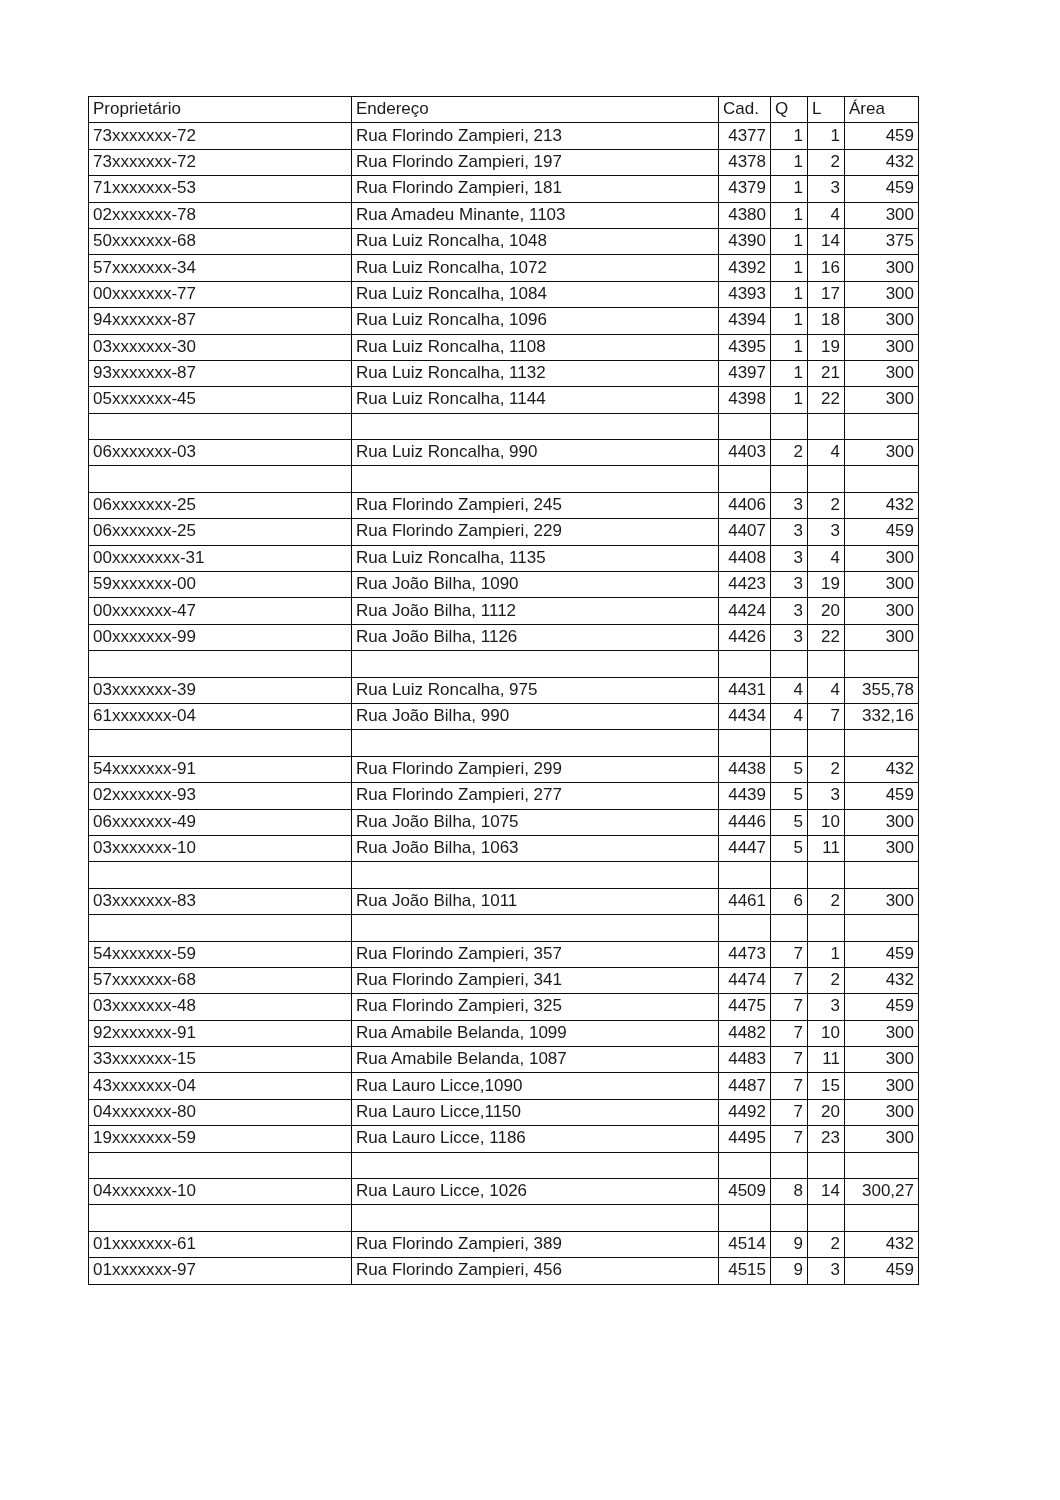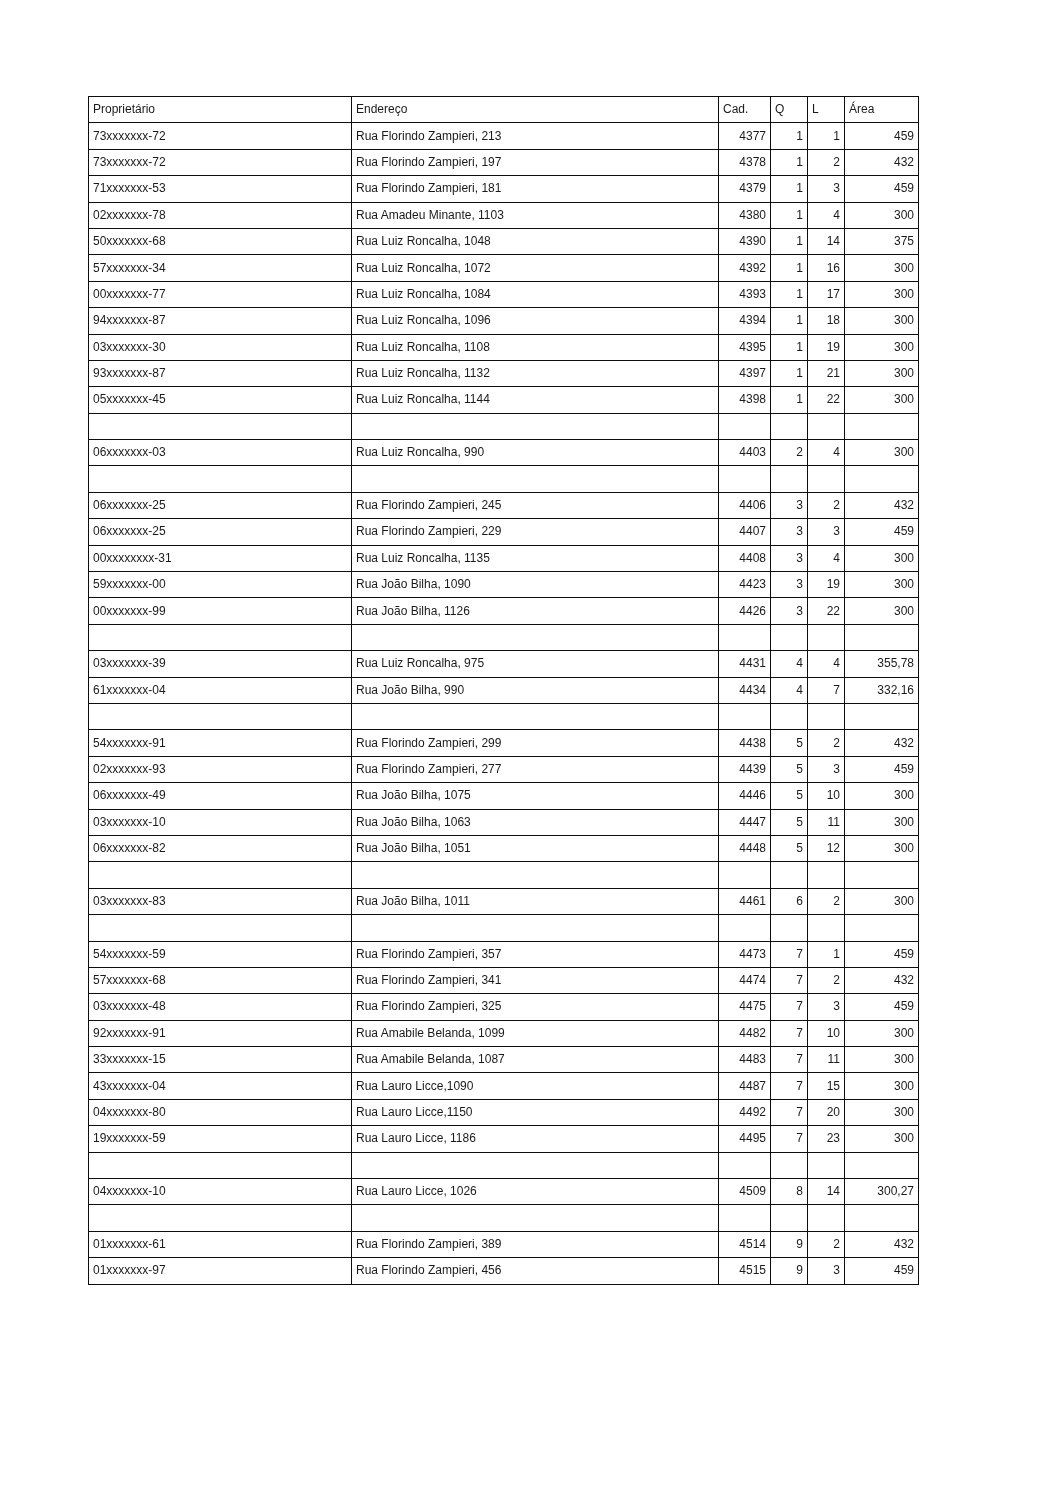--- a/index.html
+++ b/index.html
@@ -14,21 +14,21 @@
     font-family: "Liberation Sans", sans-serif;
     color: #1a1a1a;
   }
   .sheet-table {
     position: absolute;
     left: 88px;
     top: 96px;
     width: 830px;
     border-collapse: collapse;
     table-layout: fixed;
-    font-size: 12px;
+    font-size: 17px;
   }
   .sheet-table th,
   .sheet-table td {
     border: 1.5px solid #0d0d0d;
     height: 24.4px;
     padding: 0 4px 1px 4px;
     vertical-align: middle;
     overflow: hidden;
     white-space: nowrap;
     font-weight: normal;
@@ -200,20 +200,28 @@
       </tr>
       <tr>
         <td class="txt">59xxxxxxx-00</td>
         <td class="txt">Rua João Bilha, 1090</td>
         <td class="num">4423</td>
         <td class="num">3</td>
         <td class="num">19</td>
         <td class="num">300</td>
       </tr>
       <tr>
+        <td class="txt">00xxxxxxx-47</td>
+        <td class="txt">Rua João Bilha, 1112</td>
+        <td class="num">4424</td>
+        <td class="num">3</td>
+        <td class="num">20</td>
+        <td class="num">300</td>
+      </tr>
+      <tr>
         <td class="txt">00xxxxxxx-99</td>
         <td class="txt">Rua João Bilha, 1126</td>
         <td class="num">4426</td>
         <td class="num">3</td>
         <td class="num">22</td>
         <td class="num">300</td>
       </tr>
       <tr>
         <td class="txt"></td>
         <td class="txt"></td>
@@ -269,28 +277,20 @@
         <td class="num">5</td>
         <td class="num">10</td>
         <td class="num">300</td>
       </tr>
       <tr>
         <td class="txt">03xxxxxxx-10</td>
         <td class="txt">Rua João Bilha, 1063</td>
         <td class="num">4447</td>
         <td class="num">5</td>
         <td class="num">11</td>
-        <td class="num">300</td>
-      </tr>
-      <tr>
-        <td class="txt">06xxxxxxx-82</td>
-        <td class="txt">Rua João Bilha, 1051</td>
-        <td class="num">4448</td>
-        <td class="num">5</td>
-        <td class="num">12</td>
         <td class="num">300</td>
       </tr>
       <tr>
         <td class="txt"></td>
         <td class="txt"></td>
         <td class="num"></td>
         <td class="num"></td>
         <td class="num"></td>
         <td class="num"></td>
       </tr>

